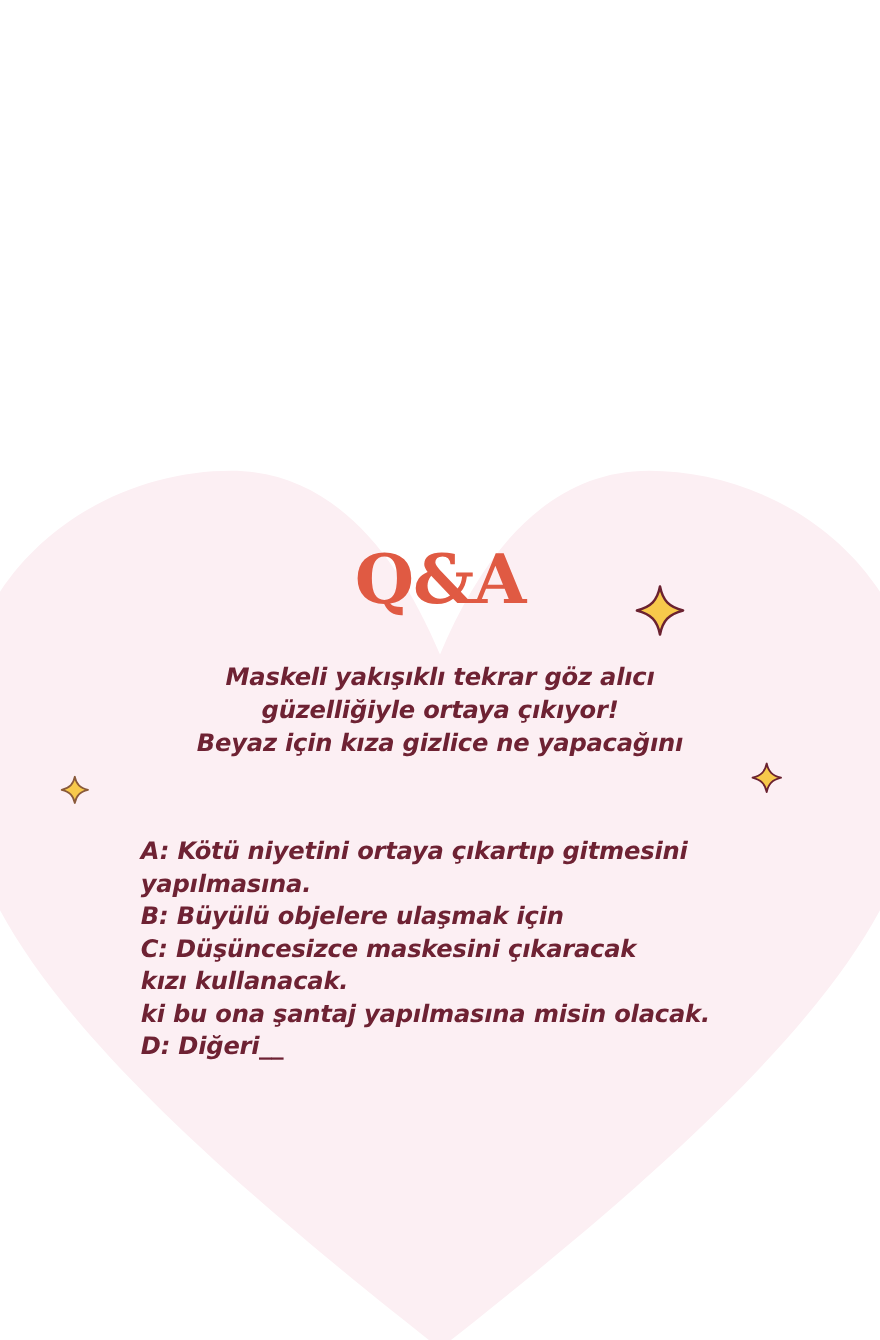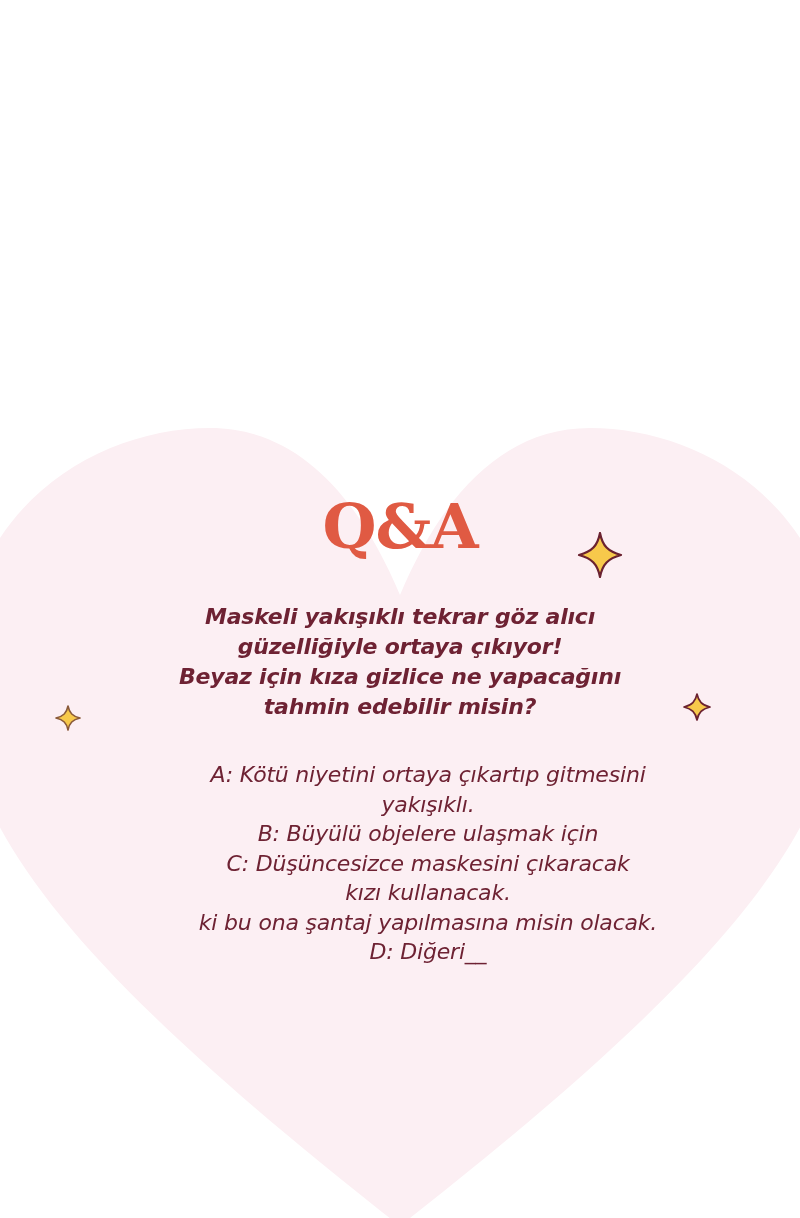--- a/index.html
+++ b/index.html
@@ -72,23 +72,23 @@
   .question-block .qline {
     display: block;
     white-space: nowrap;
   }
 
   .answers-block {
     position: absolute;
     left: 128px;
     top: 730px;
     width: 600px;
-    text-align: center;
+    text-align: left;
     font-family: "DejaVu Sans", sans-serif;
-    font-weight: 400;
+    font-weight: 700;
     font-style: italic;
     font-size: 22px;
     line-height: 29.5px;
     color: #6e2233;
     letter-spacing: -0.2px;
   }
   .answers-block .aline {
     display: block;
     white-space: nowrap;
   }
@@ -129,26 +129,25 @@
   </svg>
 
   <div class="content">
 
     <div class="qa-title">Q&amp;A</div>
 
     <div class="question-block">
       <span class="qline">Maskeli yakışıklı tekrar göz alıcı</span>
       <span class="qline">güzelliğiyle ortaya çıkıyor!</span>
       <span class="qline">Beyaz için kıza gizlice ne yapacağını</span>
-      <span class="qline">tahmin edebilir misin?</span>
     </div>
 
     <div class="answers-block">
       <span class="aline">A: Kötü niyetini ortaya çıkartıp gitmesini</span>
-      <span class="aline">yakışıklı.</span>
+      <span class="aline">yapılmasına.</span>
       <span class="aline">B: Büyülü objelere ulaşmak için</span>
       <span class="aline">C: Düşüncesizce maskesini çıkaracak</span>
       <span class="aline"> kızı kullanacak.</span>
       <span class="aline">ki bu ona şantaj yapılmasına misin olacak.</span>
       <span class="aline">D: Diğeri__</span>
     </div>
 
   </div>
 </div>
 

